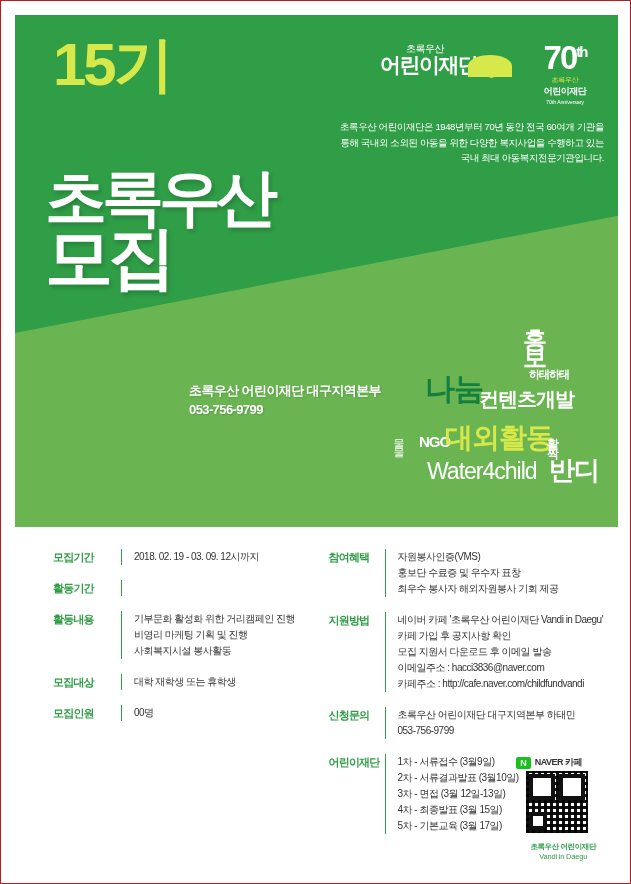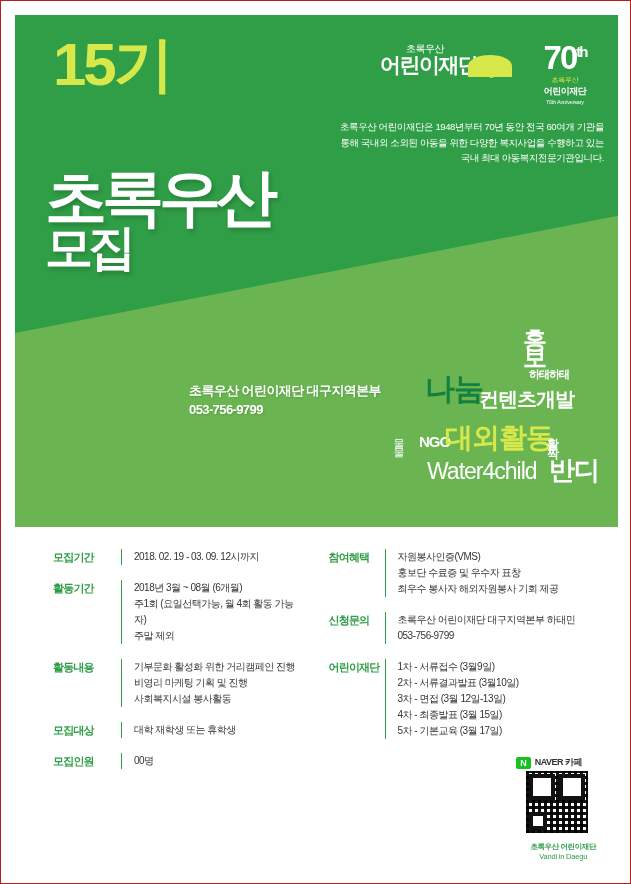--- a/index.html
+++ b/index.html
@@ -114,21 +114,21 @@
     left: 44px; top: 168px;
     z-index: 5;
     color: #ffffff;
     letter-spacing: -5px;
     line-height: .92;
     font-weight: bold;
     text-shadow: 2px 3px 4px rgba(0,0,0,.18);
   }
   .main-title .l1 { font-size: 62px; display: block; }
   .main-title .l2 { font-size: 62px; display: block; }
-  .main-title .l3 { font-size: 48px; display: block; }
+  .main-title .l3 { font-size: 68px; display: block; }
 
   .branch-info {
     position: absolute;
     left: 188px; top: 381px;
     color: #ffffff;
     font-size: 13px;
     font-weight: bold;
     letter-spacing: -0.6px;
     line-height: 1.45;
     z-index: 5;
@@ -288,23 +288,20 @@
 
     <div class="col col-left">
       <div class="row">
         <div class="label">모집기간</div>
         <div class="bar"></div>
         <div class="value">2018. 02. 19 - 03. 09. 12시까지</div>
       </div>
       <div class="row">
         <div class="label">활동기간</div>
         <div class="bar"></div>
-        <div class="value">2018년 3월 ~ 08월 (6개월)
-주1회 (요일선택가능, 월 4회 활동 가능 자)
-주말 제외</div>
       </div>
       <div class="row">
         <div class="label">활동내용</div>
         <div class="bar"></div>
         <div class="value">기부문화 활성화 위한 거리캠페인 진행
 비영리 마케팅 기획 및 진행
 사회복지시설 봉사활동</div>
       </div>
       <div class="row">
         <div class="label">모집대상</div>
@@ -318,20 +315,29 @@
       </div>
     </div>
 
     <div class="col col-right">
       <div class="row row-right">
         <div class="label">참여혜택</div>
         <div class="bar"></div>
         <div class="value">자원봉사인증(VMS)
 홍보단 수료증 및 우수자 표창
 최우수 봉사자 해외자원봉사 기회 제공</div>
+      </div>
+      <div class="row row-right">
+        <div class="label">지원방법</div>
+        <div class="bar"></div>
+        <div class="value">네이버 카페 '초록우산 어린이재단 Vandi in Daegu'
+카페 가입 후 공지사항 확인
+모집 지원서 다운로드 후 이메일 발송
+이메일주소 : hacci3836@naver.com
+카페주소 : http://cafe.naver.com/childfundvandi</div>
       </div>
       <div class="row row-right">
         <div class="label">신청문의</div>
         <div class="bar"></div>
         <div class="value">초록우산 어린이재단 대구지역본부 하태민
 053-756-9799</div>
       </div>
       <div class="row row-right">
         <div class="label">어린이재단</div>
         <div class="bar"></div>

